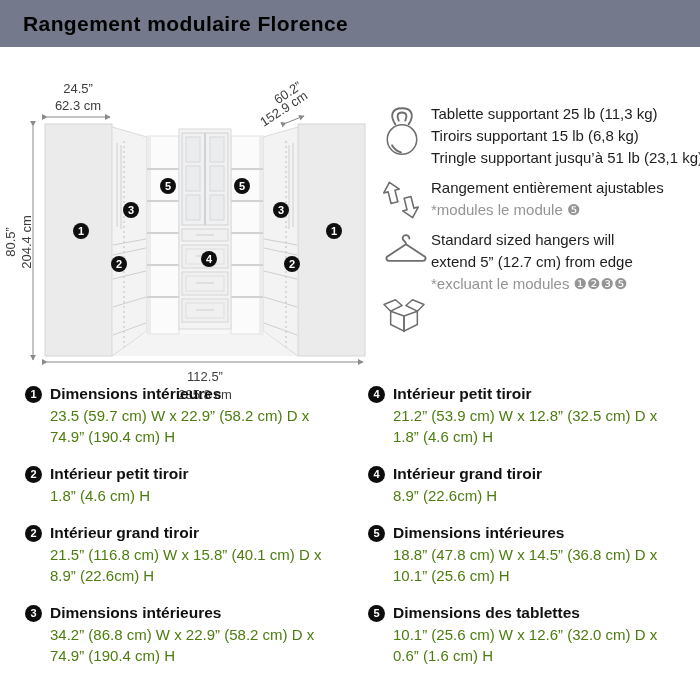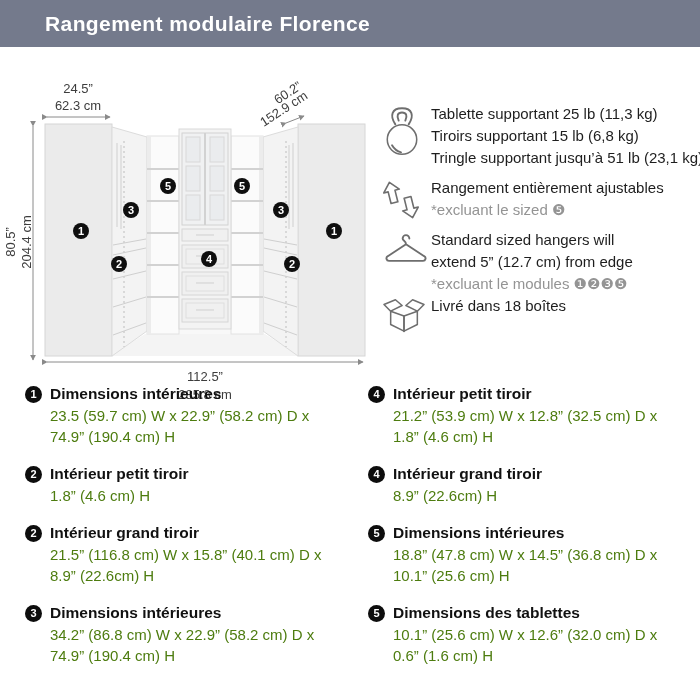--- a/index.html
+++ b/index.html
@@ -1,20 +1,20 @@
 <!DOCTYPE html>
 <html><head>
 <meta charset="utf-8">
 <style>
   html,body{margin:0;padding:0;}
   body{width:700px;height:700px;position:relative;background:#ffffff;
        font-family:"Liberation Sans",sans-serif;overflow:hidden;}
   .header{position:absolute;left:0;top:0;width:700px;height:47px;background:#747a8c;
           display:flex;align-items:center;}
-  .header h1{margin:0 0 0 45px;font-size:21px;font-weight:600;letter-spacing:.4px;color:#ffffff;}
+  .header h1{margin:0 0 0 23px;font-size:21px;font-weight:600;letter-spacing:.4px;color:#000000;}
   
   .diagram{position:absolute;left:0;top:55px;margin-top:24px;}
   svg text{font-family:"Liberation Sans",sans-serif;}
   .dim{font-size:13px;fill:#3d3d3d;}
   .dimline{stroke:#8a8a8a;stroke-width:1;}
   .panel{fill:#ebebeb;stroke:#d6d6d6;stroke-width:1;}
   .unit{fill:#f3f3f3;stroke:#dcdcdc;stroke-width:1;}
   .shelf{stroke:#d2d2d2;stroke-width:2;}
   .thin{stroke:#cfcfcf;stroke-width:1;}
   .dots{stroke:#bdbdbd;stroke-width:1;stroke-dasharray:2 3;fill:none;}
@@ -222,21 +222,21 @@
     <div class="ic">
       <svg width="36" height="46" viewBox="0 0 36 46">
         <g transform="rotate(-14 18 23)">
           <polygon class="iconf" points="11,3 3,12 7.5,12 7.5,24 14.5,24 14.5,12 19,12"></polygon>
           <polygon class="iconf" points="25,43 17,34 21.5,34 21.5,22 28.5,22 28.5,34 33,34"></polygon>
         </g>
       </svg>
     </div>
     <div>
       <div class="spec-line">Rangement entièrement ajustables</div>
-      <div class="spec-line muted">*excluant le sized ❺</div>
+      <div class="spec-line muted">*modules le module ❺</div>
     </div>
   </div>
 
   <div class="spec" style="top:126px">
     <div class="ic">
       <svg width="46" height="40" viewBox="0 0 48 40">
         <path class="icon" d="M27.5 9 a3.5 3.5 0 1 0 -7 0 c0 2.5 3.5 2.5 3.5 6 L5 27.5 a2.6 2.6 0 0 0 1.2 4.9 h35.6 a2.6 2.6 0 0 0 1.2 -4.9 L24 15"></path>
       </svg>
     </div>
     <div>
@@ -248,23 +248,20 @@
 
   <div class="spec" style="top:192px">
     <div class="ic">
       <svg width="42" height="40" viewBox="0 0 44 42">
         <polygon class="iconf" points="8,17 22,22 36,17 36,31 22,38 8,31"></polygon>
         <line class="icon" x1="22" y1="22" x2="22" y2="38" stroke-width="1.6"></line>
         <polygon class="iconf" points="8,17 1,10 13,5 20,11"></polygon>
         <polygon class="iconf" points="36,17 43,10 31,5 24,11"></polygon>
       </svg>
     </div>
-    <div>
-      <div class="spec-line">Livré dans 18 boîtes</div>
-    </div>
   </div>
 </div>
 
 <div class="legend-col col-left">
   <div class="litem">
     <div class="ltitle">
         <span class="badge">1</span>
         <span>Dimensions intérieures</span>
       </div>
     <div class="ldim">23.5 (59.7 cm) W x 22.9” (58.2 cm) D x</div>

